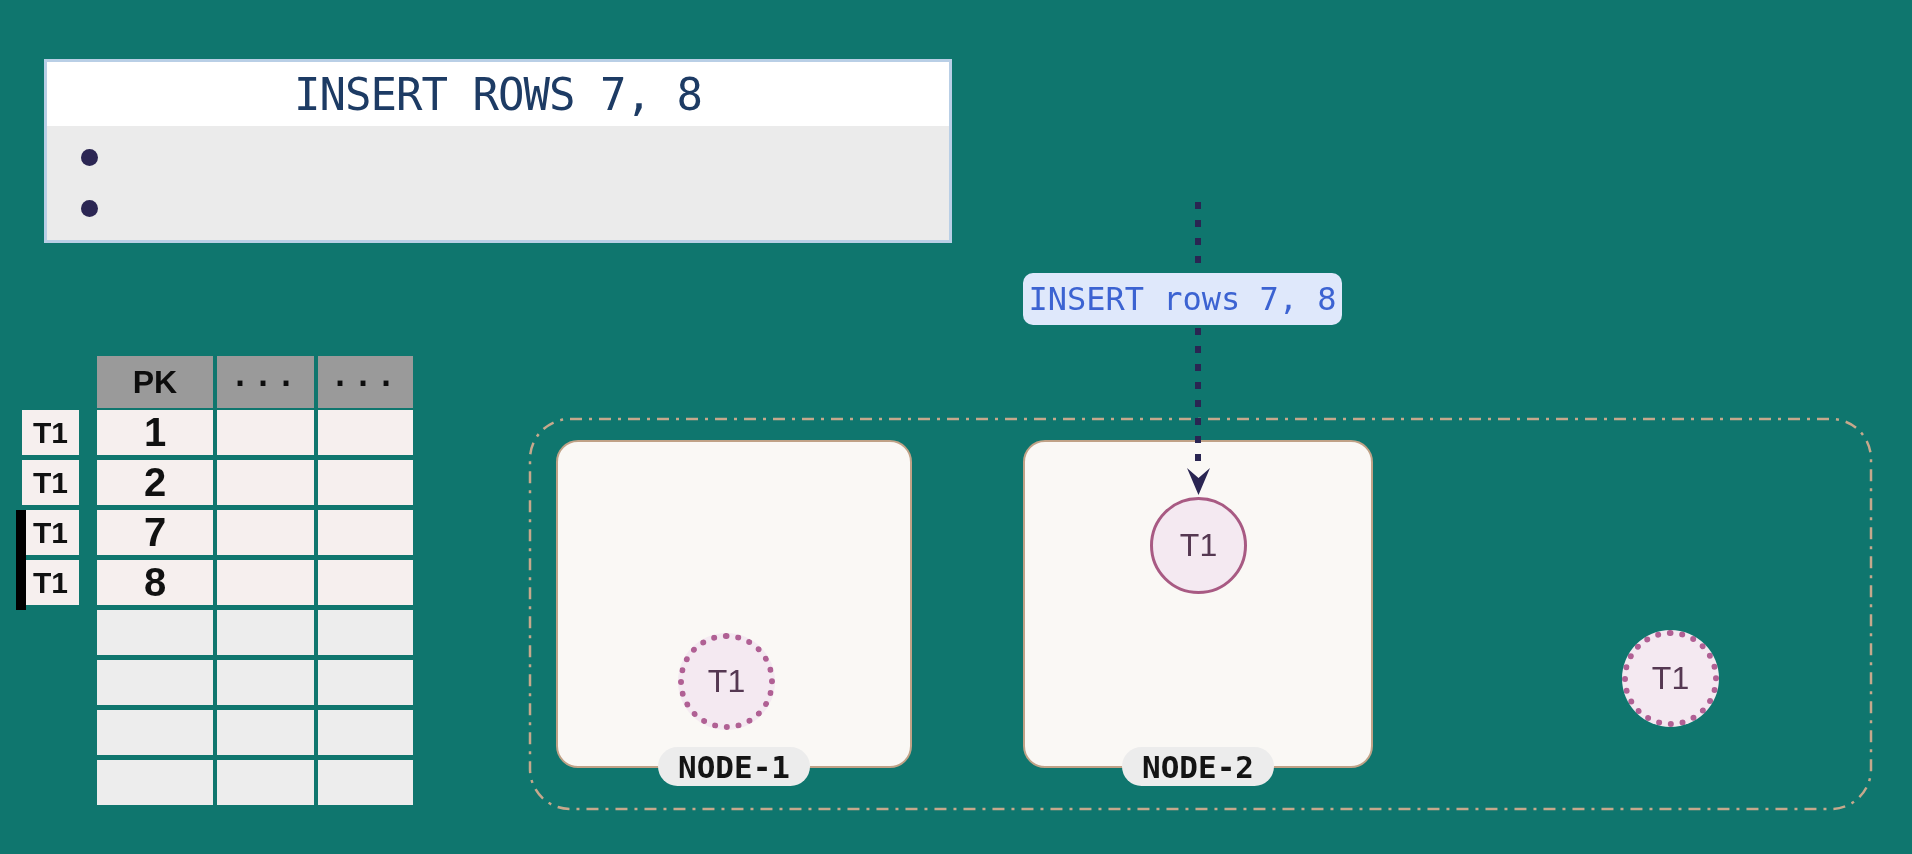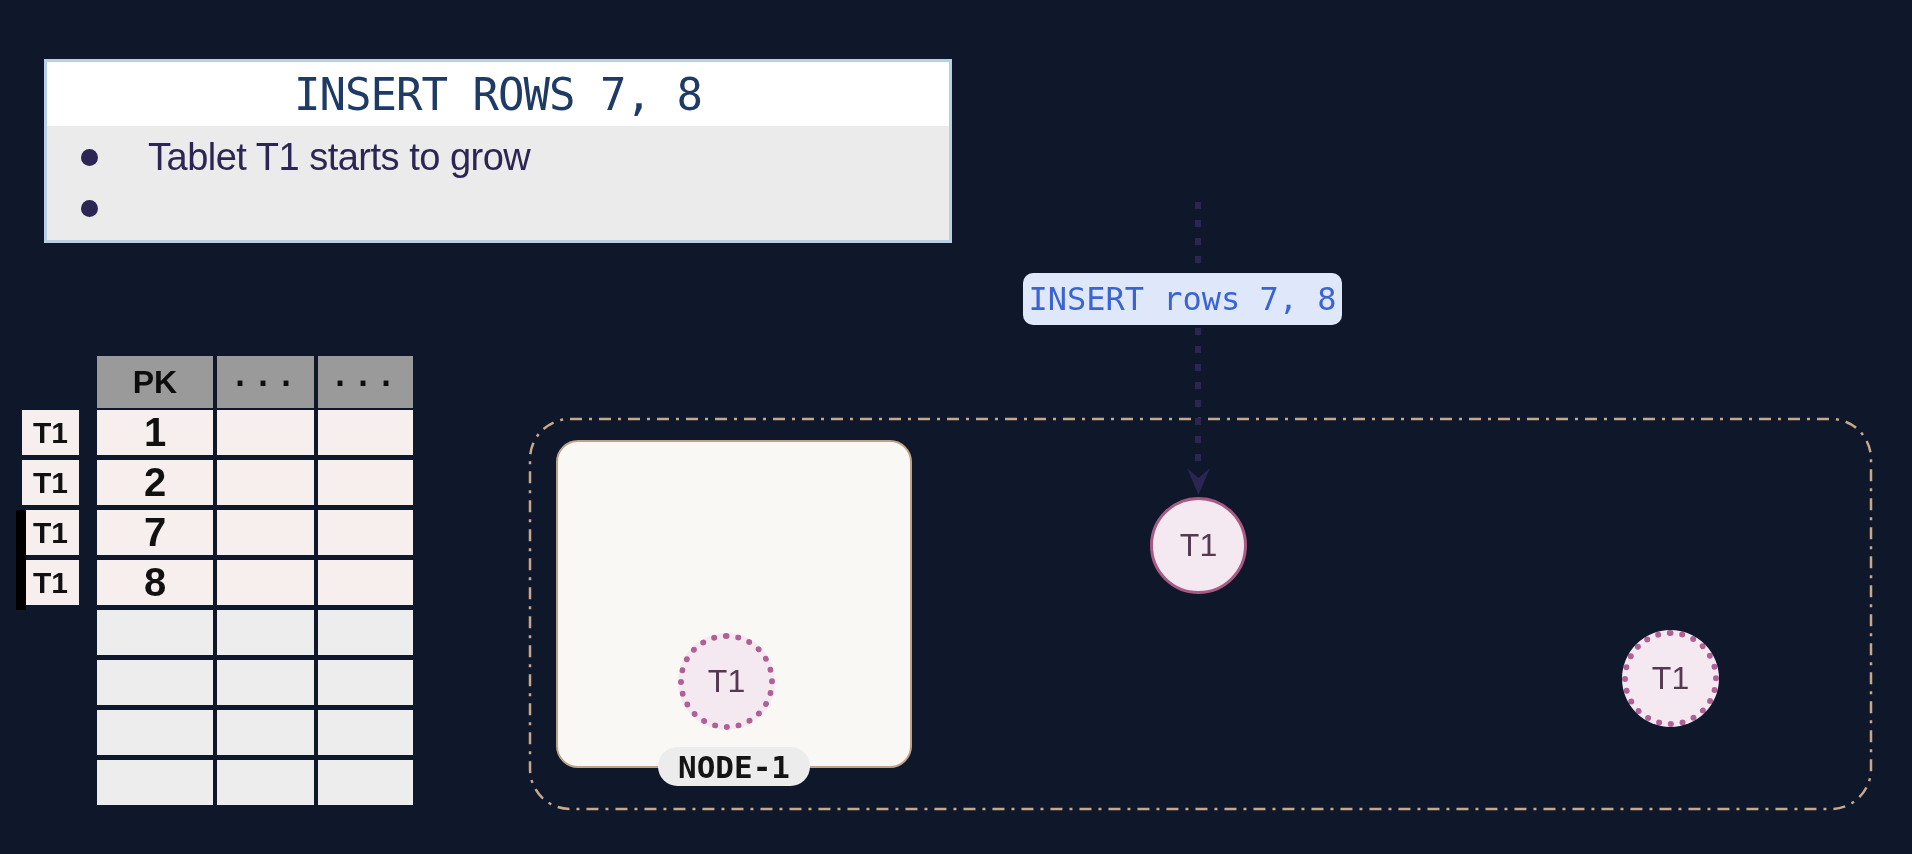--- a/index.html
+++ b/index.html
@@ -7,21 +7,21 @@
     --query_label_bg:#dfe8fb; --query_label_text:#3c63d2; --arrow:#2a2552;
     --table_header_bg:#9a9a9a; --row_filled_bg:#f6efee; --row_empty_bg:#ededed;
     --node_bg:#faf8f5; --node_border:#c0a287; --cluster_border:#c6a88c;
     --node_pill_bg:#ececec; --tablet_fill:#f4e9f1; --tablet_text:#553852;
     --tablet_leader_border:#a85a83; --tablet_follower_border:#b06094;
     --info_border:#b9cfe6; --info_bullets_bg:#ebebeb;
   }
   *{margin:0;padding:0;box-sizing:border-box;}
   html,body{background:#fff;}
   body{font-family:"Liberation Sans",sans-serif;}
-  .canvas{position:relative;width:1912px;height:854px;background:#0f172a;overflow:hidden;}
+  .canvas{position:relative;width:1912px;height:854px;background:#0f766e;overflow:hidden;}
 
   
   .info-box{position:absolute;left:44px;top:59px;width:908px;height:184px;
     border:3px solid var(--info_border);background:#fff;display:flex;flex-direction:column;}
   .info-title{height:64px;display:flex;align-items:center;justify-content:center;
     font-family:"DejaVu Sans Mono",monospace;font-size:44px;font-weight:500;
     color:var(--title_text);letter-spacing:-1px;white-space:nowrap;}
   .info-bullets{flex:1;background:var(--info_bullets_bg);display:flex;flex-direction:column;
     justify-content:center;gap:9px;padding-left:34px;}
   .bullet-row{display:flex;align-items:center;gap:50px;height:42px;}
@@ -84,21 +84,20 @@
 </head>
 <body>
 
 <div class="canvas">
 
   <section class="info-box">
     <div class="info-title">INSERT ROWS 7, 8</div>
     <div class="info-bullets">
       <div class="bullet-row">
         <span class="bullet-dot"></span>
-        <span class="bullet-text">Tablet T1 starts to grow</span>
       </div>
       <div class="bullet-row">
         <span class="bullet-dot"></span>
       </div>
     </div>
   </section>
 
   <div class="arrow-line"></div>
   <svg class="arrow-head" width="23" height="27" viewBox="0 0 23 27">
     <polygon points="0,0 11.5,27 23,0 11.5,10"></polygon>
@@ -106,20 +105,23 @@
   <div class="query-label">
     <span class="query-text">INSERT rows 7, 8</span>
   </div>
 
   <svg class="cluster-border" width="1345" height="394">
     <rect x="2" y="2" width="1341" height="390" rx="40"></rect>
   </svg>
 
   <div class="node-box node-1">
     <div class="node-pill">NODE-1</div>
+  </div>
+  <div class="node-box node-2">
+    <div class="node-pill">NODE-2</div>
   </div>
 
   <div class="tablet-circle tc-1 follower">T1</div>
   <div class="tablet-circle tc-2 leader">T1</div>
   <div class="tablet-circle tc-3 follower">T1</div>
 
   <div class="tablet-label-col">
       <div class="tl-cell">T1</div>
       <div class="tl-cell">T1</div>
       <div class="tl-cell inserted">T1</div>

